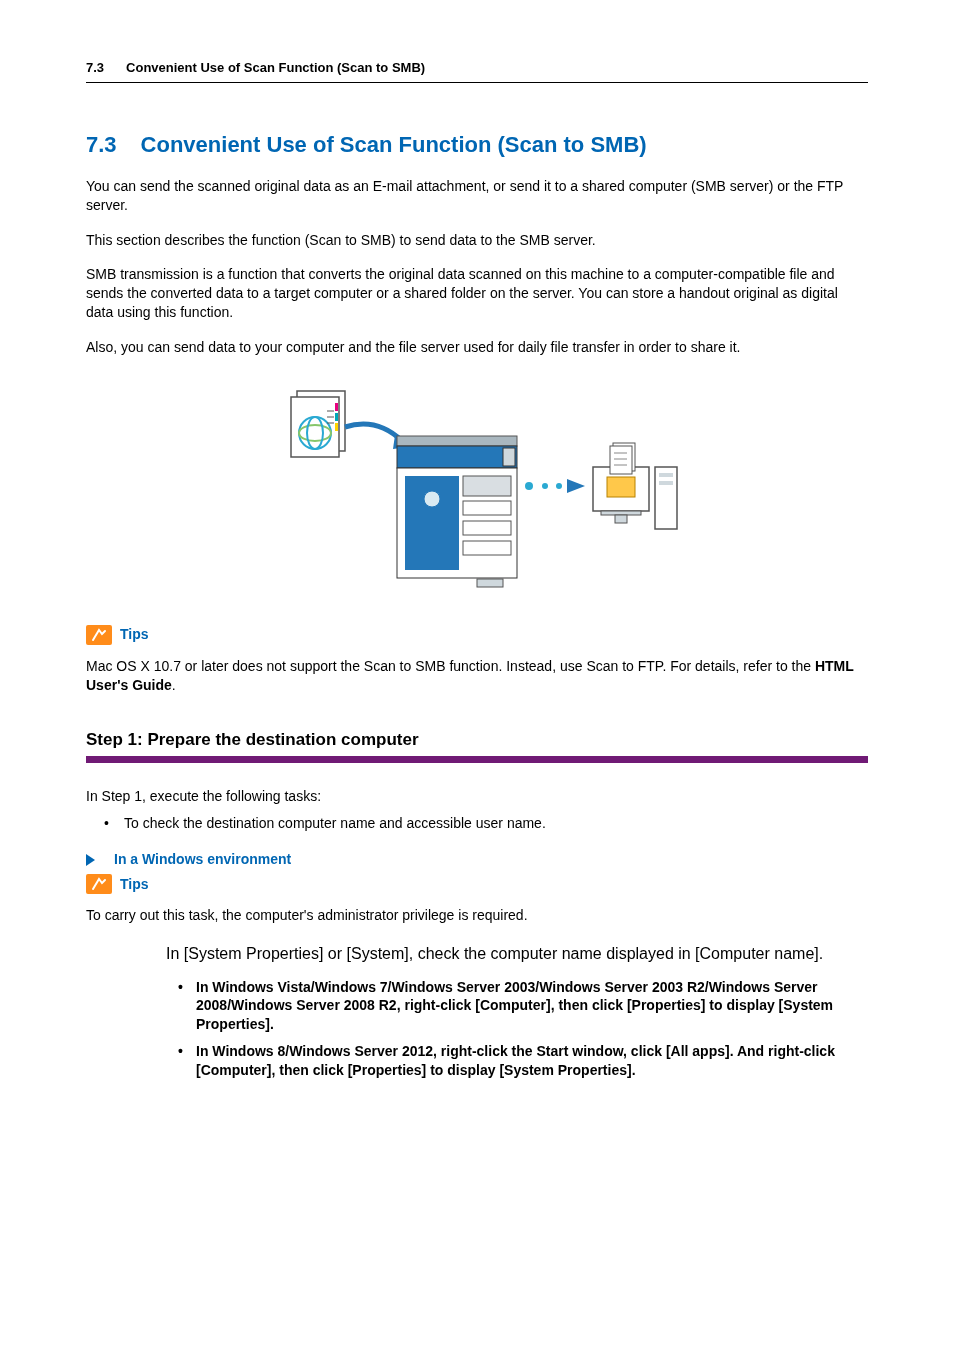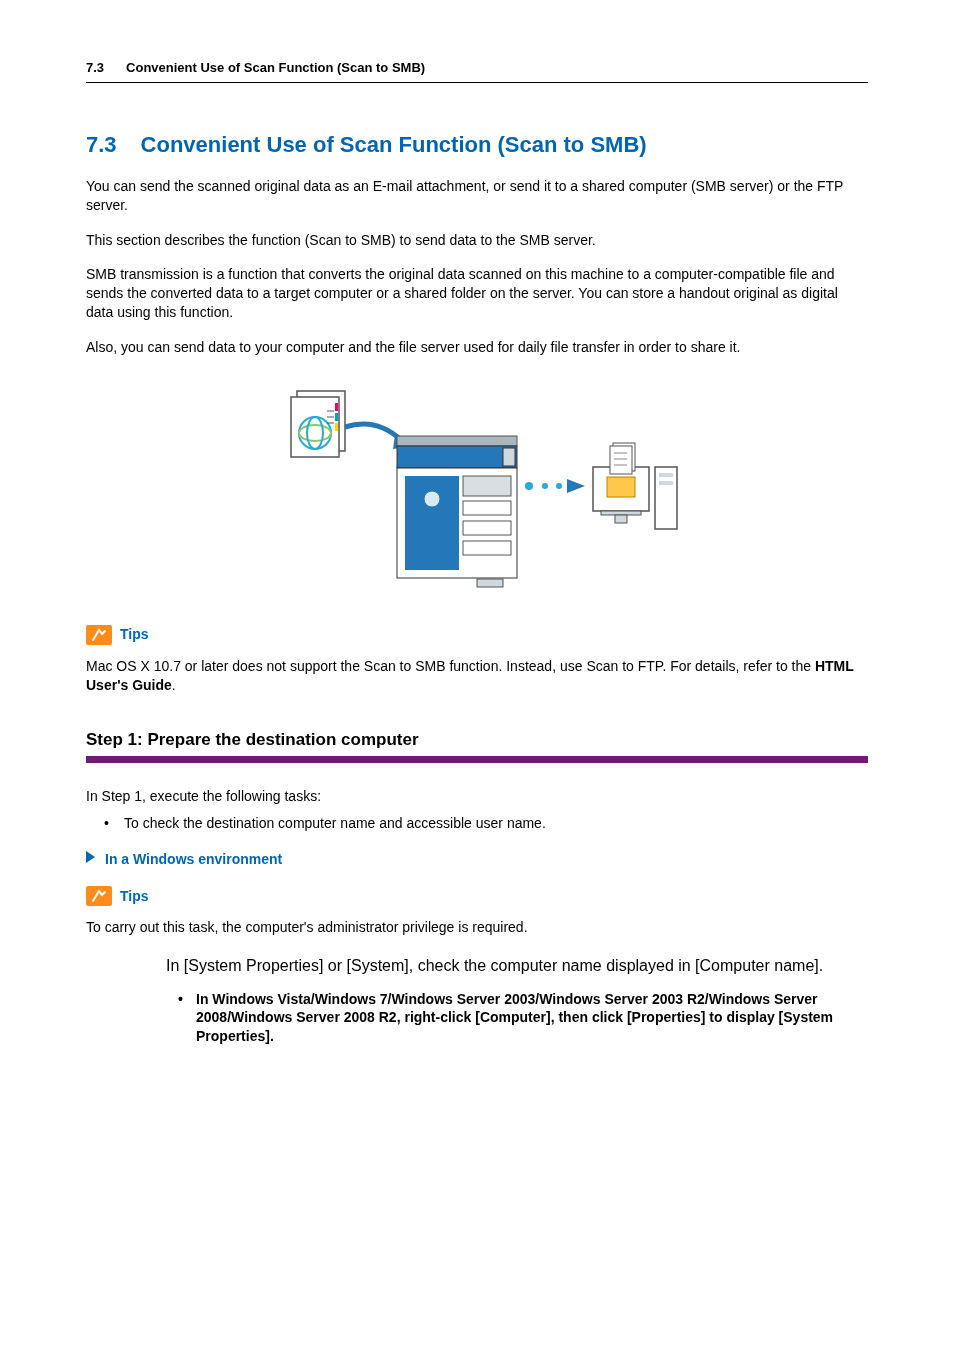--- a/index.html
+++ b/index.html
@@ -25,40 +25,40 @@
   .section-title {
     display: flex;
     gap: 24px;
     font-size: 22px;
     font-weight: bold;
     color: #0066b3;
     margin-bottom: 18px;
   }
   .body-text { margin-bottom: 16px; line-height: 1.35; }
   .diagram-wrap { display:flex; justify-content:center; margin: 24px 0 24px 0; }
-  .tips-row { display:flex; align-items:center; gap:8px; margin-top:18px; }
+  .tips-row { display:flex; align-items:center; gap:8px; margin-top:6px; }
   .tips-badge {
     width:26px; height:20px; background:#ff8c1a; border-radius:2px;
     display:flex; align-items:center; justify-content:center; color:#fff;
   }
   .tips-label { color:#0066b3; font-weight:bold; font-size:14px; }
   .tips-text { line-height:1.35; margin-top:12px; }
   .tips-text strong { font-weight:bold; }
   .step-heading {
     font-size: 17px; font-weight:bold; margin-top:34px;
     border-bottom:7px solid #701a75; padding-bottom:6px; margin-bottom:24px;
   }
   ul.bullets { list-style:none; margin:8px 0 18px 0; }
   ul.bullets li { position:relative; padding-left:38px; line-height:1.35; margin-bottom:2px;}
   ul.bullets li::before {
     content:"•"; position:absolute; left:18px; top:0; font-size:14px;
   }
   .sub-heading {
     color:#0066b3; font-weight:bold; font-size:14px; margin-top:10px; margin-bottom:6px;
-    display:flex; gap:10px;
+    display:flex; align-items:center; gap:19px;
   }
   .triangle-right {
     width:0; height:0; border-top:6px solid transparent; border-bottom:6px solid transparent;
     border-left:9px solid #0066b3; display:inline-block;
   }
   .step-instruction {
     font-size:16px; line-height:1.4; margin-left:80px; margin-top:18px; margin-bottom:12px;
   }
   ul.nested { list-style:none; margin-left:80px;font-weight:bold; }
   ul.nested li { position:relative; padding-left:30px; line-height:1.35; margin-bottom:8px; font-size:14px;}
@@ -167,13 +167,14 @@
       </svg>
   </span>
   <span class="tips-label">Tips</span>
 </div>
 <p class="tips-text">To carry out this task, the computer's administrator privilege is required.</p>
 
 <p class="step-instruction">In [System Properties] or [System], check the computer name displayed in [Computer name].</p>
 
 <ul class="nested">
   <li>In Windows Vista/Windows 7/Windows Server 2003/Windows Server 2003 R2/Windows Server 2008/Windows Server 2008 R2, right-click [Computer], then click [Properties] to display [System Properties].</li>
+  <li>In Windows 8/Windows Server 2012, right-click the Start window, click [All apps]. And right-click [Computer], then click [Properties] to display [System Properties].</li>
 </ul>
 
 </body></html>

